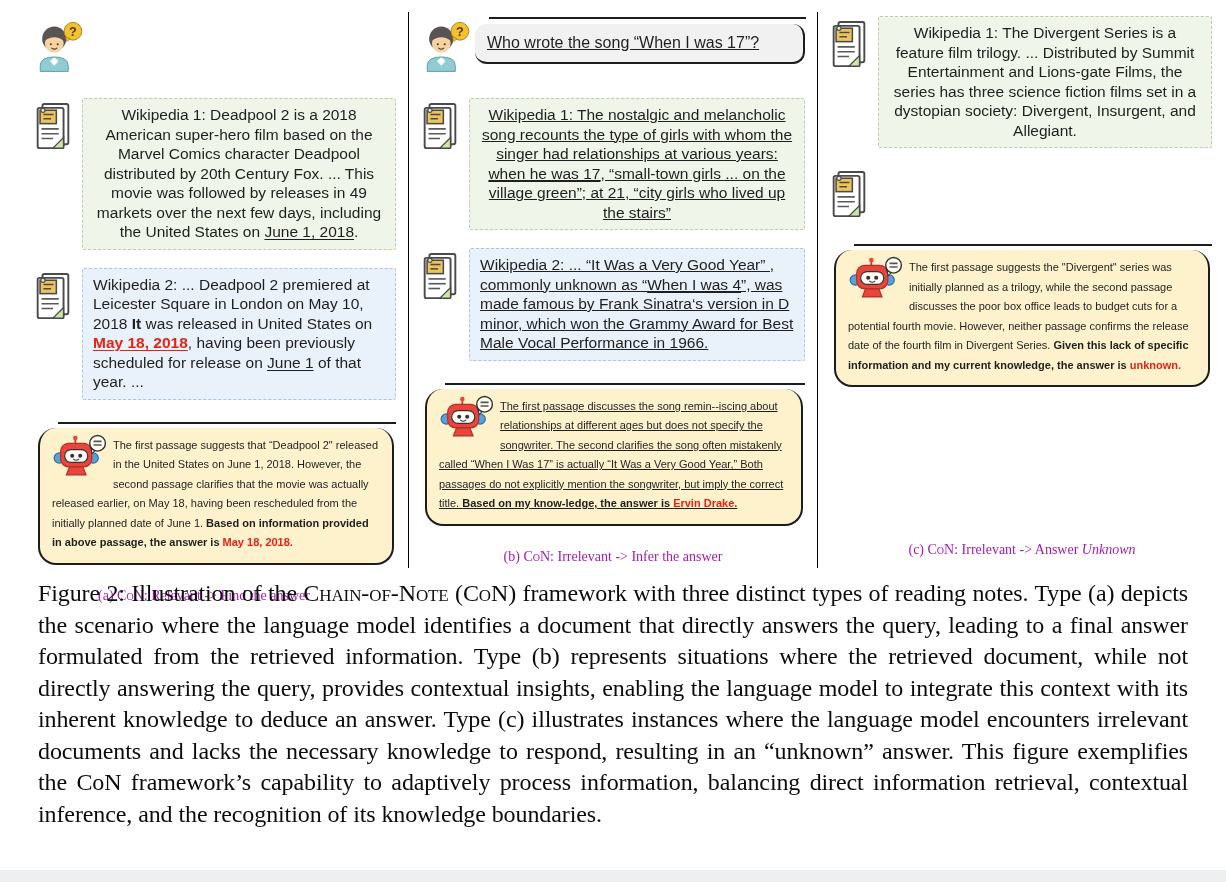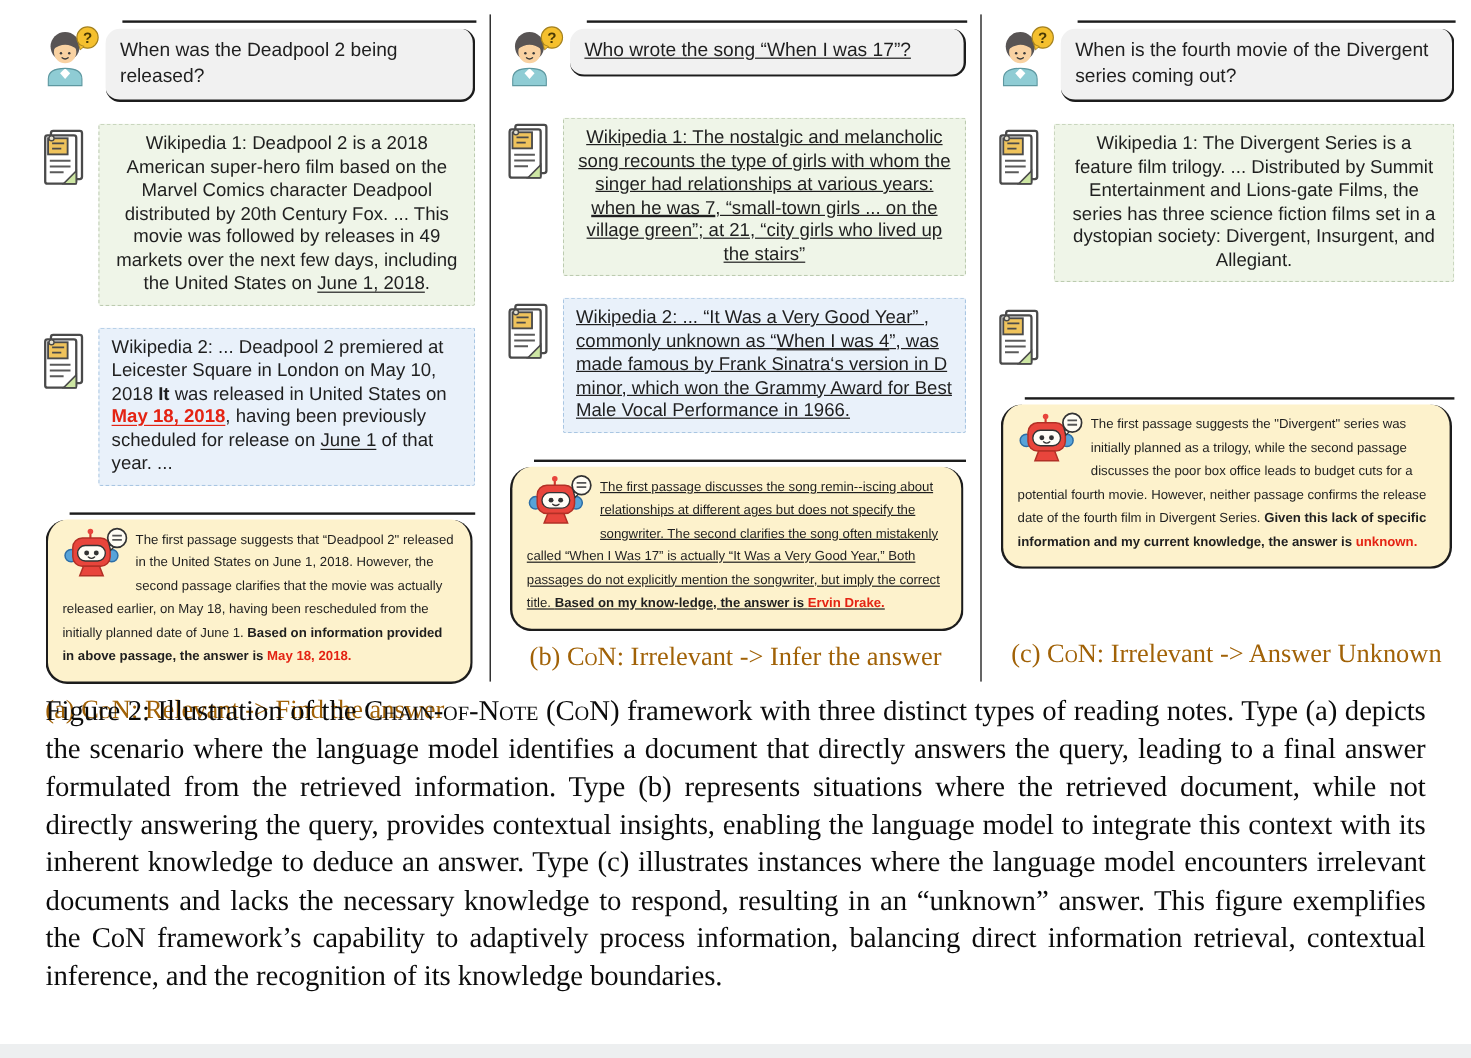--- a/index.html
+++ b/index.html
@@ -58,27 +58,27 @@
     font-size:11px;line-height:19.5px;
   }
   .note::before{
     content:"";position:absolute;top:-6px;left:18px;right:-4px;height:2.2px;background:var(--outline);
   }
   .note .robot{float:left;width:60px;height:48px;margin:-2px 5px 2px -4px;}
 
   .b{font-weight:700;}
   .u{text-decoration:underline;text-underline-offset:2px;}
   .r{color:var(--red);}
-  .i{}
+  .i{font-style:italic;}
   .sc{font-variant:small-caps;}
 
   .subcaption{
     flex:0 0 auto;text-align:center;
     font-family:"Liberation Serif","DejaVu Serif",serif;
-    font-size:22px;padding:8px 0 10px 0;color:#a16207;
+    font-size:14px;padding:8px 0 10px 0;color:#a21caf;margin-top:15px;
   }
 
   .caption{
     margin:10px 38px 0 38px;
     font-family:"Liberation Serif","DejaVu Serif",serif;
     font-size:24px;line-height:31.5px;letter-spacing:-0.1px;
     text-align:justify;color:#0c0c0c;
   }
 
   .footer-strip{position:absolute;left:0;right:0;bottom:0;height:12px;background:#edeff0;}
@@ -140,21 +140,20 @@
 <div class="page">
 
   <div class="panels">
 
     <section class="panel">
       <div class="panel-body">
         <div class="row">
           <div class="icon avatar"><svg viewBox="0 0 60 64" width="56" height="62">
                 <use href="#sym-person"></use>
               </svg></div>
-          <div class="qbubble"><span>When was the Deadpool 2 being released?</span></div>
         </div>
         <div class="row">
           <div class="icon doc"><svg viewBox="0 0 48 54" width="46" height="54">
                 <use href="#sym-doc"></use>
               </svg></div>
           <div class="wikibox wiki1"><span>Wikipedia 1: Deadpool 2 is a 2018 American super-hero film based on the Marvel Comics character Deadpool distributed by 20th Century Fox. ... This movie was followed by releases in 49 markets over the next few days, including the United States on </span><span class="u">June 1, 2018</span><span>.</span></div>
         </div>
         <div class="row">
           <div class="icon doc"><svg viewBox="0 0 48 54" width="46" height="54">
                 <use href="#sym-doc"></use>
@@ -175,46 +174,40 @@
         <div class="row">
           <div class="icon avatar"><svg viewBox="0 0 60 64" width="56" height="62">
                 <use href="#sym-person"></use>
               </svg></div>
           <div class="qbubble"><span>Who wrote the song “When I was 17”?</span></div>
         </div>
         <div class="row">
           <div class="icon doc"><svg viewBox="0 0 48 54" width="46" height="54">
                 <use href="#sym-doc"></use>
               </svg></div>
-          <div class="wikibox wiki1"><span>Wikipedia 1: The nostalgic and melancholic song recounts the type of girls with whom the singer had relationships at various years: </span><span class="u">when he was 7</span><span>, “small-town girls ... on the village green”; at 21, “city girls who lived up the stairs”</span></div>
+          <div class="wikibox wiki1"><span>Wikipedia 1: The nostalgic and melancholic song recounts the type of girls with whom the singer had relationships at various years: </span><span class="u">when he was 17</span><span>, “small-town girls ... on the village green”; at 21, “city girls who lived up the stairs”</span></div>
         </div>
         <div class="row">
           <div class="icon doc"><svg viewBox="0 0 48 54" width="46" height="54">
                 <use href="#sym-doc"></use>
               </svg></div>
           <div class="wikibox wiki2"><span>Wikipedia 2: ... “It Was a Very Good Year” , commonly unknown as “</span><span class="u">When I was 4</span><span>”, was made famous by Frank Sinatra‘s version in D minor, which won the Grammy Award for Best Male Vocal Performance in 1966.</span></div>
         </div>
         <div class="note">
           <div class="icon robot"><svg viewBox="0 0 64 54" width="60" height="48">
                 <use href="#sym-robot"></use>
               </svg></div>
         <span>The first passage discusses the song remin--iscing about relationships at different ages but does not specify the songwriter. The second clarifies the song often mistakenly called “When I Was 17” is actually “It Was a Very Good Year,” Both passages do not explicitly mention the songwriter, but imply the correct title. </span><span class="b">Based on my know-ledge, the answer is </span><span class="b r">Ervin Drake.</span></div>
       </div>
       <div class="subcaption"><span>(b) </span><span class="sc">CoN</span><span>: Irrelevant -&gt; Infer the answer</span></div>
     </section>
 
     <section class="panel">
       <div class="panel-body">
         <div class="row">
-          <div class="icon avatar"><svg viewBox="0 0 60 64" width="56" height="62">
-                <use href="#sym-person"></use>
-              </svg></div>
-          <div class="qbubble"><span>When is the fourth movie of the Divergent series coming out?</span></div>
-        </div>
-        <div class="row">
           <div class="icon doc"><svg viewBox="0 0 48 54" width="46" height="54">
                 <use href="#sym-doc"></use>
               </svg></div>
           <div class="wikibox wiki1"><span>Wikipedia 1: The Divergent Series is a feature film trilogy. ... Distributed by Summit Entertainment and Lions-gate Films, the series has three science fiction films set in a dystopian society: Divergent, Insurgent, and Allegiant.</span></div>
         </div>
         <div class="row">
           <div class="icon doc"><svg viewBox="0 0 48 54" width="46" height="54">
                 <use href="#sym-doc"></use>
               </svg></div>
         </div>

